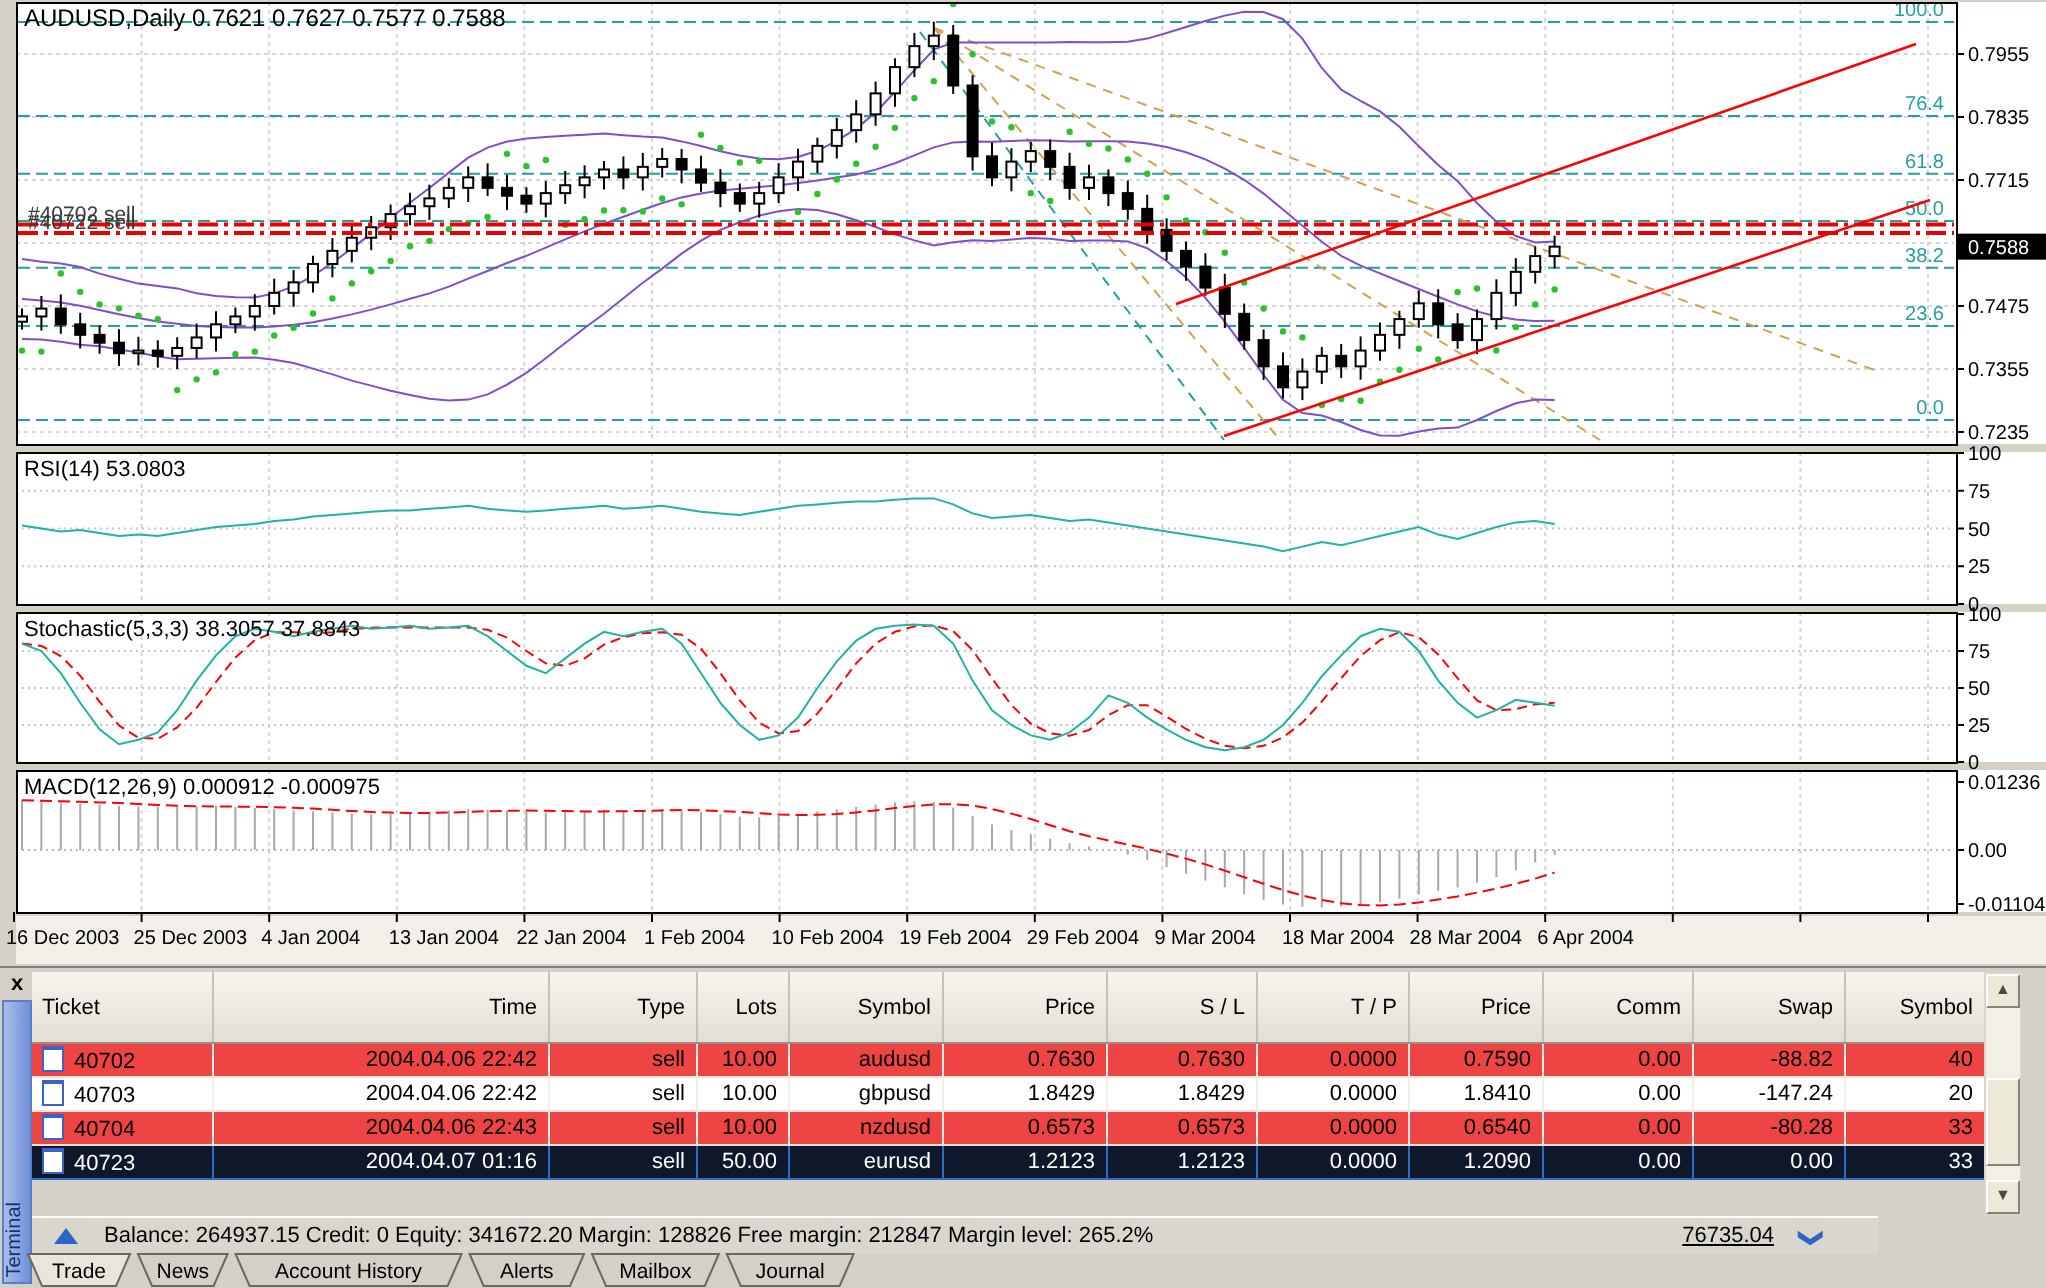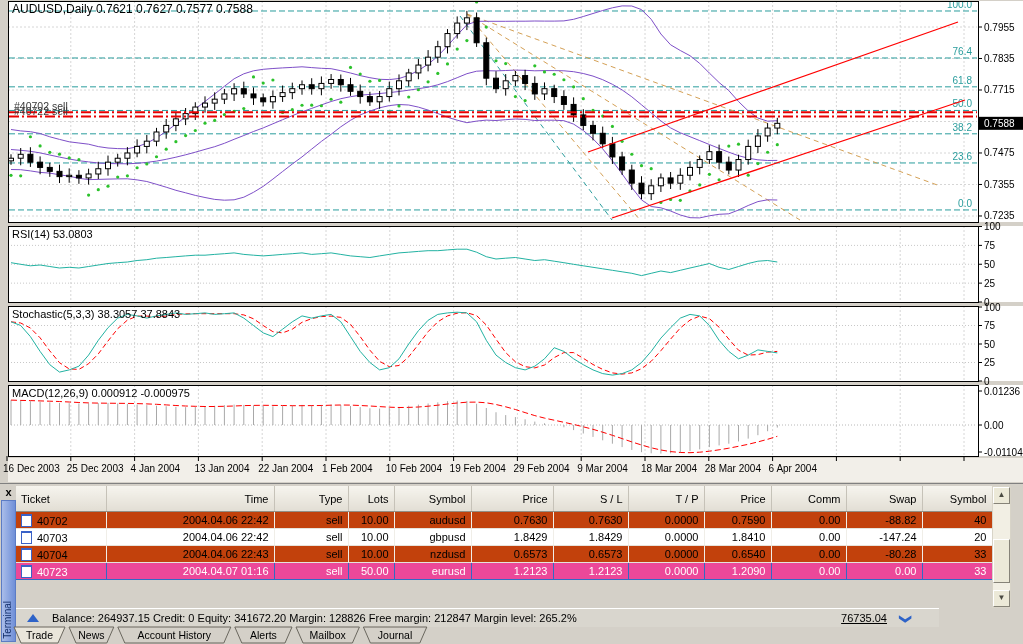--- a/index.html
+++ b/index.html
@@ -4,26 +4,26 @@
 <style>
   html,body{margin:0;padding:0;background:#d4d0c8;font-family:"Liberation Sans",sans-serif;}
   #root{position:relative;width:1023px;height:644px;background:#d4d0c8;overflow:hidden;}
   #chart-svg{position:absolute;left:0;top:0;}
   
   #terminal{position:absolute;left:0;top:483px;width:1023px;height:161px;background:#d4d0c8;border-top:1px solid #808080;}
   #term-close{position:absolute;left:2px;top:2px;width:13px;height:13px;font-size:11px;font-weight:bold;line-height:12px;text-align:center;color:#000;cursor:default;}
   #term-sidebar{position:absolute;left:1px;top:16px;width:13px;height:140px;background:linear-gradient(to right,#aabde9,#6f8fd8);border:1px solid #5c7cc4;}
   #term-sidebar .vtxt{position:absolute;bottom:2px;left:0px;width:13px;color:#15306b;font-size:10px;writing-mode:vertical-rl;transform:rotate(180deg);}
   #orders-table{position:absolute;left:16px;top:2px;border-collapse:collapse;table-layout:fixed;width:976px;font-size:11px;background:#fff;}
-  #orders-table th{height:25px;font-weight:normal;background:linear-gradient(#f6f4ee,#e2ded4);border-right:1px solid #c6c2b8;border-bottom:1px solid #928e84;padding:0 5px;white-space:nowrap;overflow:hidden;}
+  #orders-table th{height:35px;font-weight:normal;background:linear-gradient(#f6f4ee,#e2ded4);border-right:1px solid #c6c2b8;border-bottom:1px solid #928e84;padding:0 5px;white-space:nowrap;overflow:hidden;}
   #orders-table td{height:16px;border-bottom:1px solid #e6e3dc;border-right:1px solid #f0eee8;padding:0 5px;white-space:nowrap;overflow:hidden;}
   #orders-table .num{text-align:right;}
   #orders-table .lft{text-align:left;}
-  #orders-table tr.odd td{background:#c2410c;margin-left:22px;}
-  #orders-table tr.sel td{background:#ec4899;color:#fff;border-bottom-color:#316ac5;border-right-color:#316ac5;}
+  #orders-table tr.odd td{background:#ef4444;margin-left:22px;}
+  #orders-table tr.sel td{background:#0f172a;color:#fff;border-bottom-color:#316ac5;border-right-color:#316ac5;}
   .doc-ico{display:inline-block;width:9px;height:11px;background:#fff;border:1px solid #3a62c8;vertical-align:-2px;margin-right:5px;
      box-shadow:inset 0 2px 0 -1px #3a62c8, inset 0 5px 0 -4px #3a62c8, inset 0 8px 0 -7px #3a62c8;}
   #scrollbar{position:absolute;left:992px;top:2px;width:17px;height:120px;background:#f2efe4;border:1px solid #d8d4c8;}
   .sb-btn{position:absolute;left:0;width:15px;height:15px;background:#ece9d8;border:1px solid #fff;border-right-color:#868378;border-bottom-color:#868378;font-size:8px;line-height:14px;text-align:center;color:#4a4a42;}
   #sb-up{top:0;}
   #sb-down{bottom:0;}
   #sb-thumb{position:absolute;left:0;top:52px;width:15px;height:42px;background:#ece9d8;border:1px solid #fff;border-right-color:#868378;border-bottom-color:#868378;}
   #status-row{position:absolute;left:16px;top:124px;width:923px;height:18px;background:#d9d6ce;border-top:1px solid #fff;font-size:11px;line-height:18px;color:#000;}
   #status-up{position:absolute;left:11px;top:5px;width:0;height:0;border-left:6px solid transparent;border-right:6px solid transparent;border-bottom:8px solid #2e63c8;}
   #status-text{position:absolute;left:36px;top:0;}

